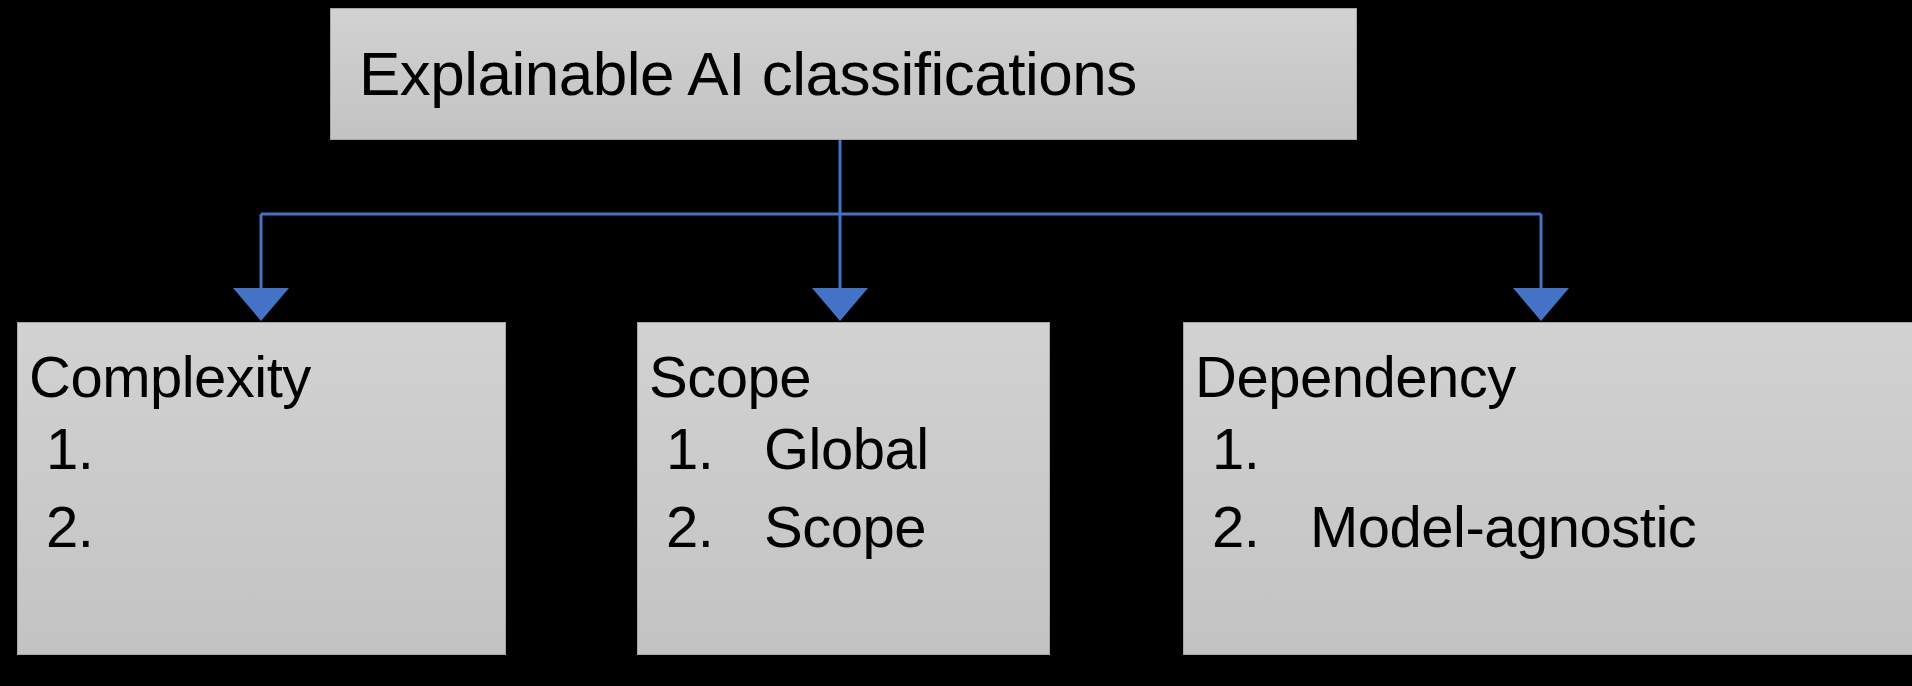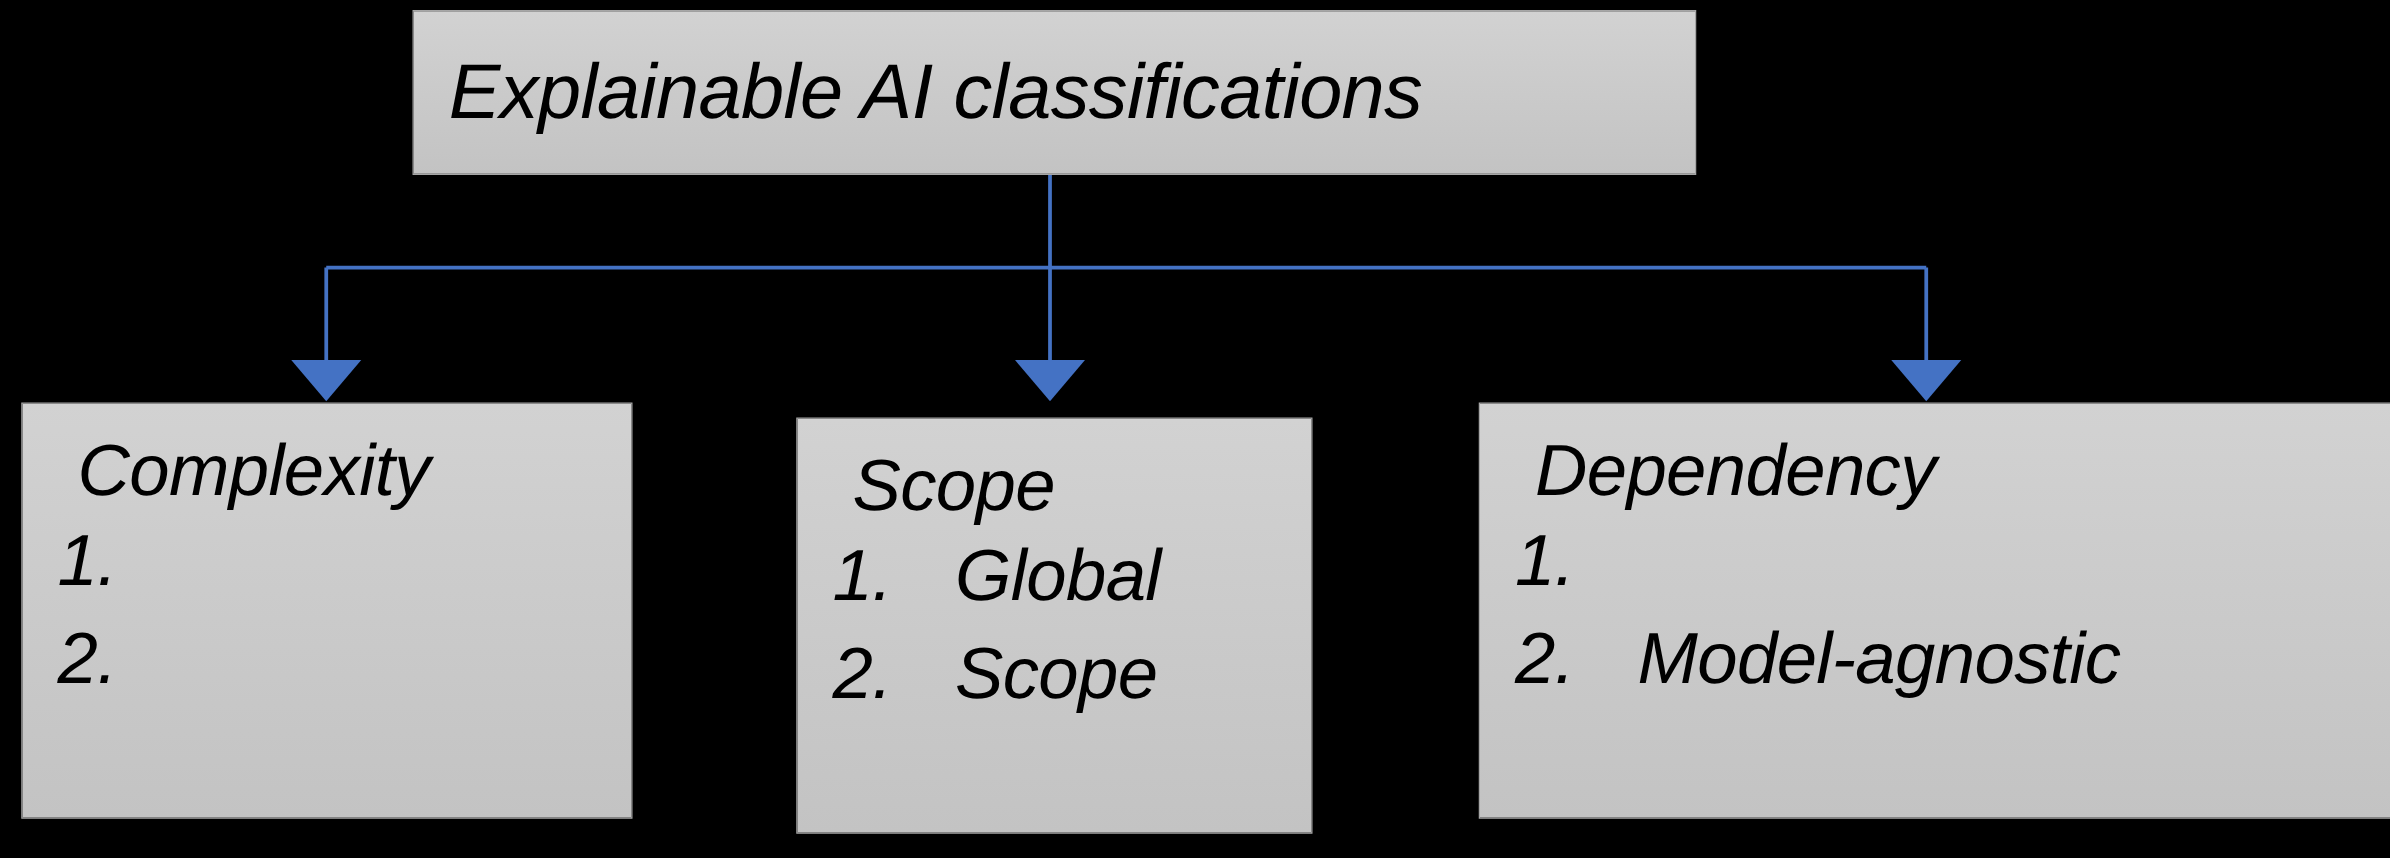--- a/index.html
+++ b/index.html
@@ -30,21 +30,20 @@
     pointer-events: none;
   }
   
   .node {
     position: absolute;
     box-sizing: border-box;
     background: linear-gradient(180deg, #d2d2d2 0%, #cbcbcb 45%, #c3c3c3 100%);
     border: 1px solid #a6a6a6;
     color: #000000;
     overflow: hidden;
-    font-style: italic;
   }
   
   #node-root {
     left: 330px;
     top: 8px;
     width: 1027px;
     height: 132px;
     display: flex;
     align-items: center;
     justify-content: flex-start;
@@ -57,28 +56,28 @@
     white-space: nowrap;
     letter-spacing: -0.5px;
   }
   
   .cat {
     top: 322px;
     height: 333px;
     padding: 22px 0 0 0;
   }
   #node-cat-0 { left: 17px;   width: 489px; }
-  #node-cat-1 { left: 637px;  width: 413px; margin-top: 12px; }
+  #node-cat-1 { left: 637px;  width: 413px; }
   #node-cat-2 { left: 1183px; width: 742px; }
 
   .cat .node-title {
     font-size: 58px;
     line-height: 1.12;
     font-weight: 400;
-    padding-left: 44px;
+    padding-left: 11px;
     white-space: nowrap;
     letter-spacing: -0.5px;
   }
   .cat .item-list {
     margin: 0;
     padding: 0;
     list-style: none;
   }
   .cat .list-item {
     display: flex;

